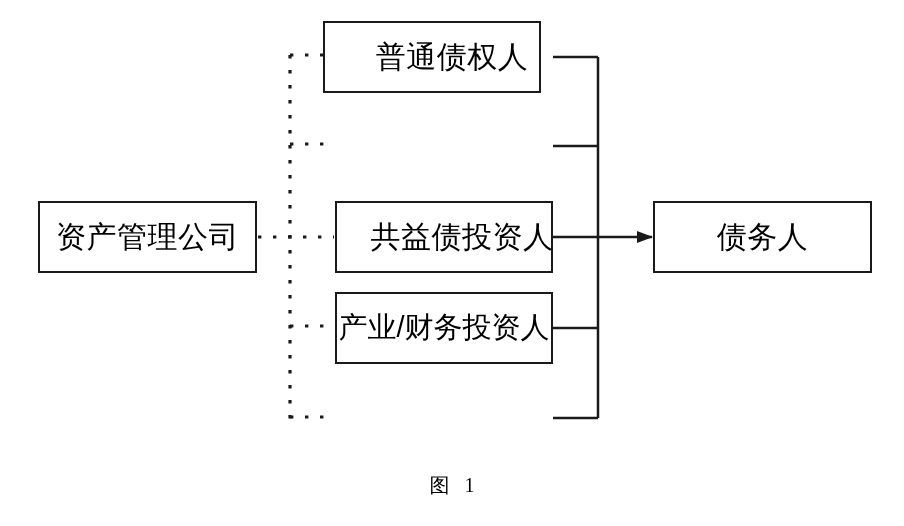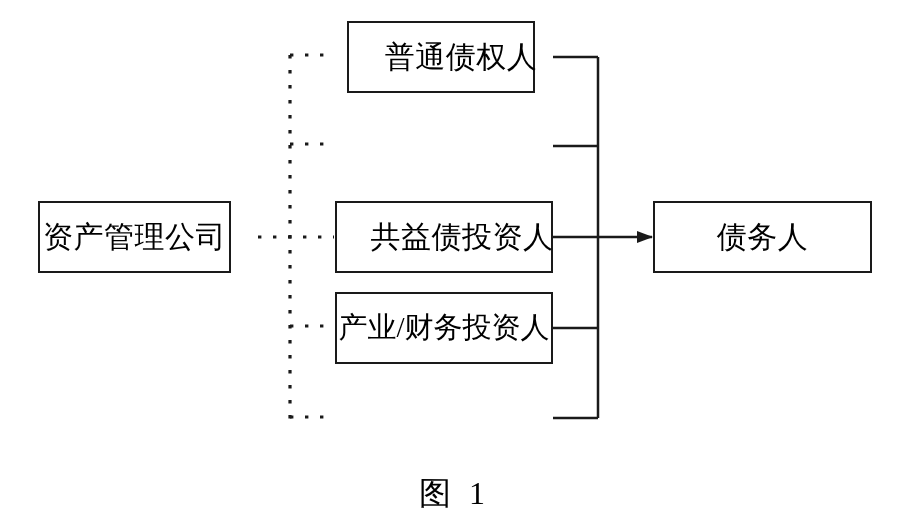--- a/index.html
+++ b/index.html
@@ -28,35 +28,35 @@
     border: 2.5px solid #1a1a1a;
     background: #ffffff;
     display: flex;
     align-items: center;
     justify-content: center;
     font-size: 30px;
     color: #000000;
     white-space: nowrap;
     letter-spacing: 0.5px;
   }
-  .node-source { left: 38px;  top: 201px; width: 193px; height: 72px; }
-  .node-m1     { left: 347px; top: 21px;  width: 188px; height: 72px; padding-left: 40px; }
+  .node-source { left: 38px;  top: 201px; width: 219px; height: 72px; }
+  .node-m1     { left: 323px; top: 21px;  width: 218px; height: 72px; padding-left: 40px; }
   .node-m2     { left: 335px; top: 110px; width: 218px; height: 72px; }
   .node-m3     { left: 335px; top: 201px; width: 218px; height: 72px; padding-left: 36px; }
-  .node-m4     { left: 335px; top: 292px; width: 218px; height: 72px; font-size: 29px; letter-spacing: 0; font-family: Liberation Serif, serif; }
+  .node-m4     { left: 335px; top: 292px; width: 218px; height: 72px; font-size: 29px; letter-spacing: 0; }
   .node-m5     { left: 335px; top: 382px; width: 218px; height: 72px; }
   .node-target { left: 653px; top: 201px; width: 219px; height: 72px; }
   .figure-caption {
     position: absolute;
     left: 0;
     top: 472px;
     width: 904px;
     text-align: center;
     font-family: "Liberation Serif", serif;
-    font-size: 32px;
+    font-size: 20px;
     color: #000000;
     word-spacing: 10px;
   }
 </style>
 </head>
 <body>
 
 <div class="canvas">
 
   <svg class="wires" width="904" height="526" viewBox="0 0 904 526" xmlns="http://www.w3.org/2000/svg">

